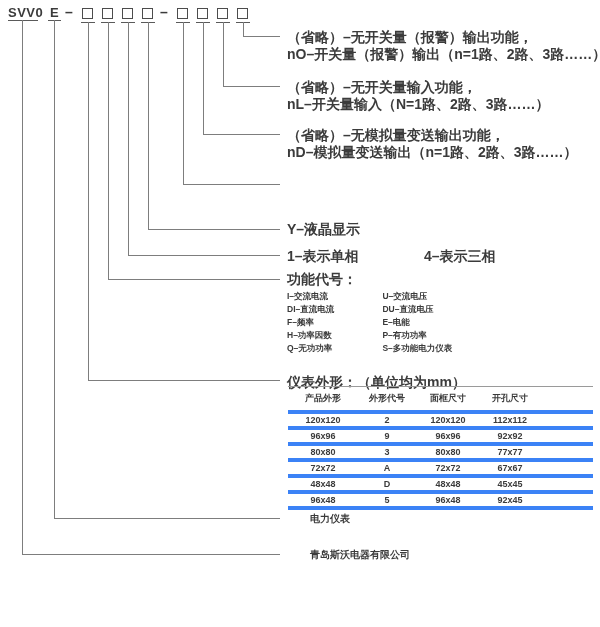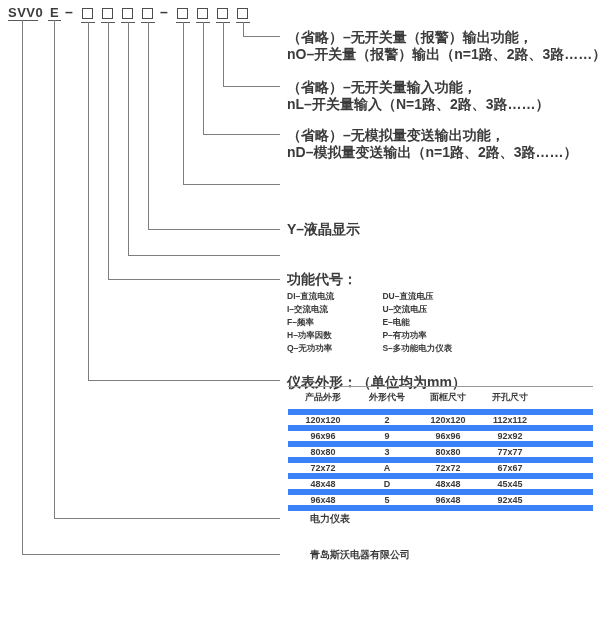--- a/index.html
+++ b/index.html
@@ -18,21 +18,21 @@
   .legend .l2-indent{display:block;text-align:right;}
   .phase-left{display:inline-block;width:133px;}
   .funcs{position:absolute;left:287px;top:290px;font-size:8.5px;line-height:13px;white-space:nowrap;}
   .funcs .fc-left{display:inline-block;width:93px;}
   .spec-table{
     position:absolute;left:288px;top:386px;width:305px;
     border-collapse:collapse;table-layout:fixed;
     font-size:9px;font-weight:bold;color:#3b3b3b;
     border-top:1px solid #9a9a9a;
   }
-  .spec-table td{text-align:center;border-bottom:6px solid #3b82f6;padding:0;white-space:nowrap;}
+  .spec-table td{text-align:center;border-bottom:4px solid #3b82f6;padding:0;white-space:nowrap;}
   .spec-table thead tr{height:25px;}
   .spec-table tbody tr{height:16px;}
   .bottom-label{position:absolute;left:290px;font-size:10px;line-height:14px;white-space:nowrap;padding-left:20px;}
 </style>
 </head>
 <body>
 
 <div class="stage">
 
   <span class="hdr-text" style="left:8px">SVV0</span>
@@ -94,33 +94,37 @@
   <div class="legend" style="top:127px">
     <span>（省略）–无模拟量变送输出功能，</span>
     <span class="l2-indent">nD–模拟量变送输出（n=1路、2路、3路……）</span>
   </div>
 
 
   <div class="legend" style="top:221px">
     <span>Y–液晶显示</span>
   </div>
 
+  <div class="legend" style="top:248px">
+    <span class="phase-left">1–表示单相</span>
+    <span>4–表示三相</span>
+  </div>
 
   <div class="legend" style="top:271px">
     <span>功能代号：</span>
   </div>
 
   <div class="funcs">
     <div>
+      <span class="fc-left">I–交流电流</span>
+      <span>U–交流电压</span>
+    </div>
+    <div>
       <span class="fc-left">DI–直流电流</span>
       <span>DU–直流电压</span>
-    </div>
-    <div>
-      <span class="fc-left">I–交流电流</span>
-      <span>U–交流电压</span>
     </div>
     <div>
       <span class="fc-left">F–频率</span>
       <span>E–电能</span>
     </div>
     <div>
       <span class="fc-left">H–功率因数</span>
       <span>P–有功功率</span>
     </div>
     <div>

